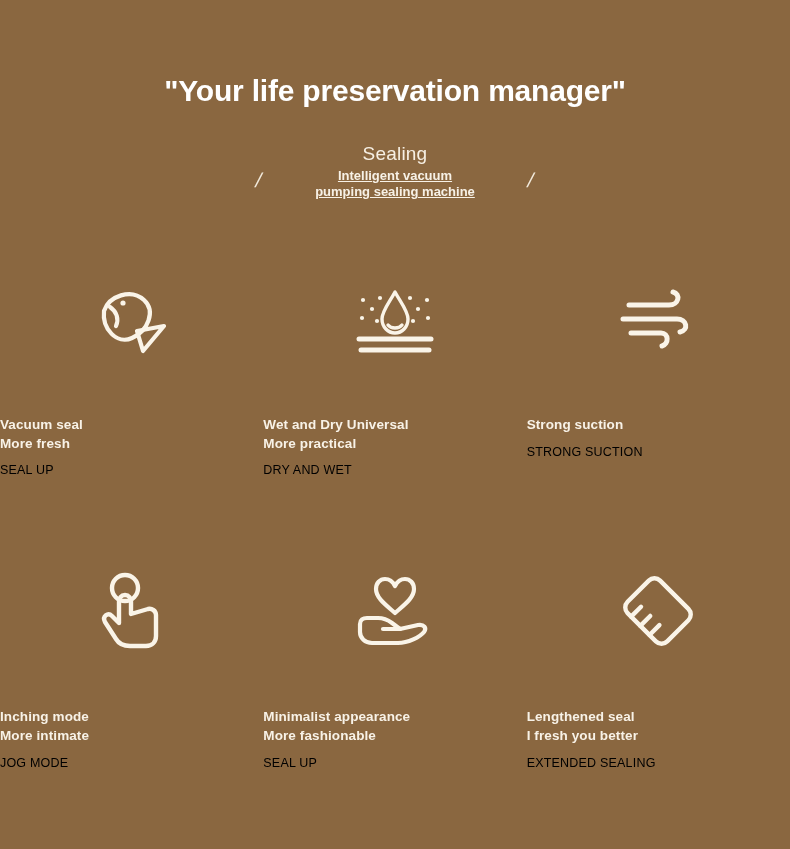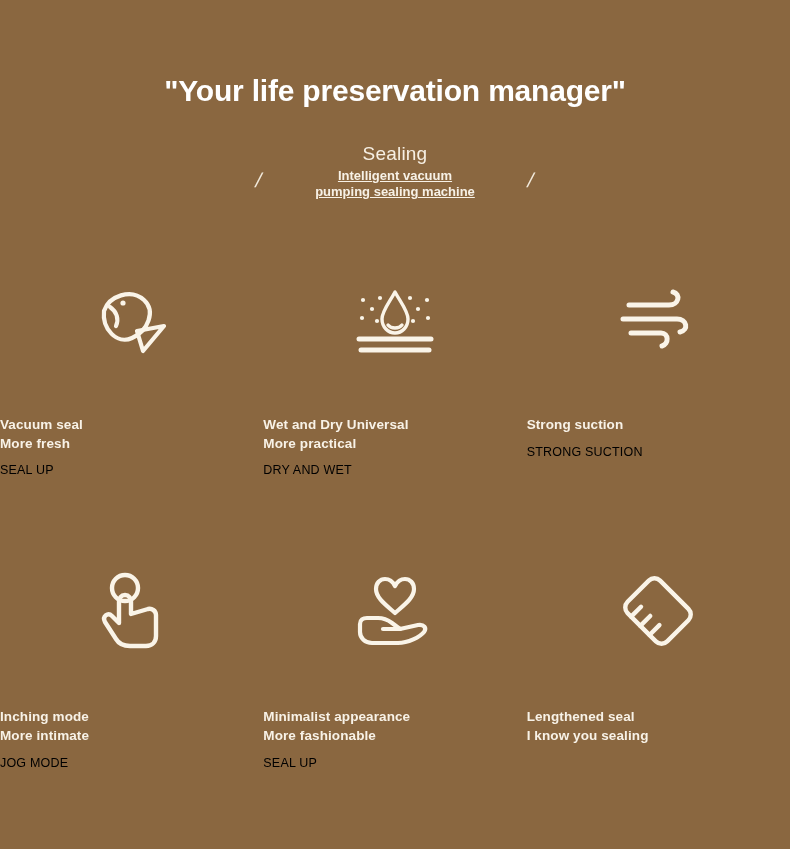--- a/index.html
+++ b/index.html
@@ -255,18 +255,19 @@
             <g transform="rotate(-45 40 40)">
               <rect x="17" y="12" width="46" height="56" rx="8"></rect>
               <path d="M17 25 H31"></path>
               <path d="M17 38 H31"></path>
               <path d="M17 51 H31"></path>
             </g>
           </svg>
         </div>
         <div class="labels">
           <div class="label-main">Lengthened seal</div>
-          <div class="label-main">I know you sealing</div>
+          <div class="label-main">I fresh you better</div>
+          <div class="label-caption">EXTENDED SEALING</div>
         </div>
       </div>
     </div>
   </div>
 </div>
 
 </body></html>

